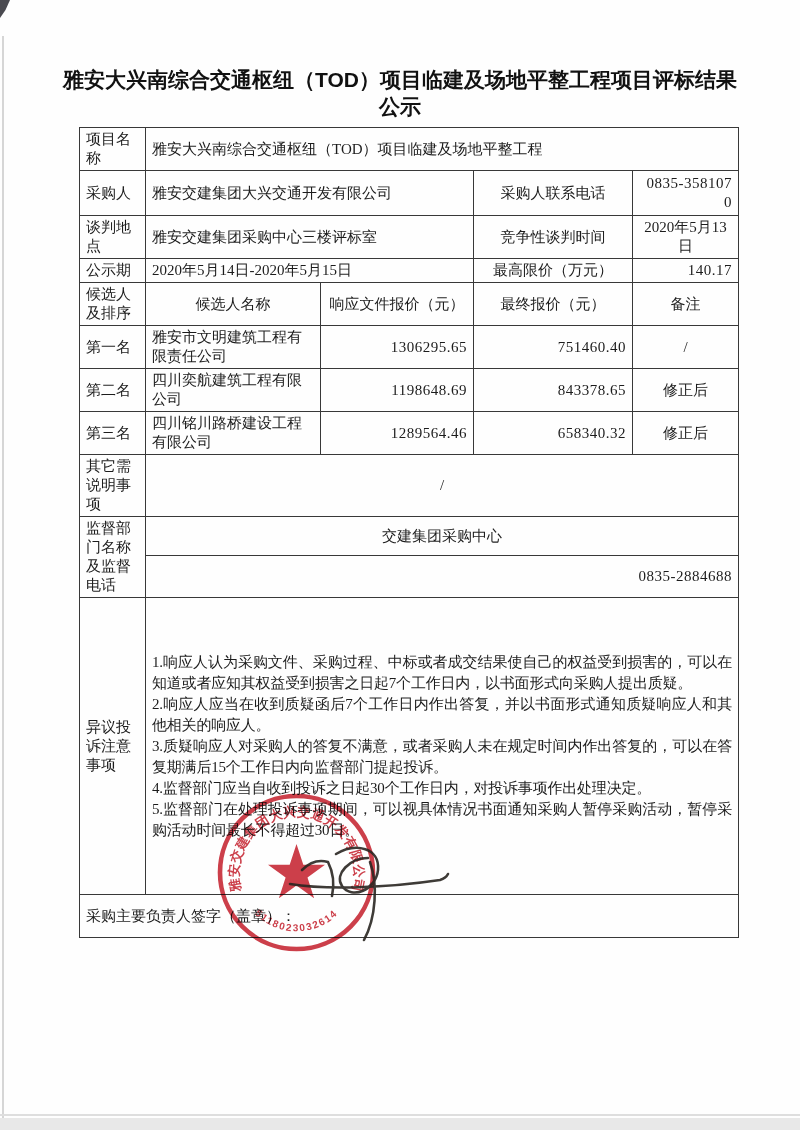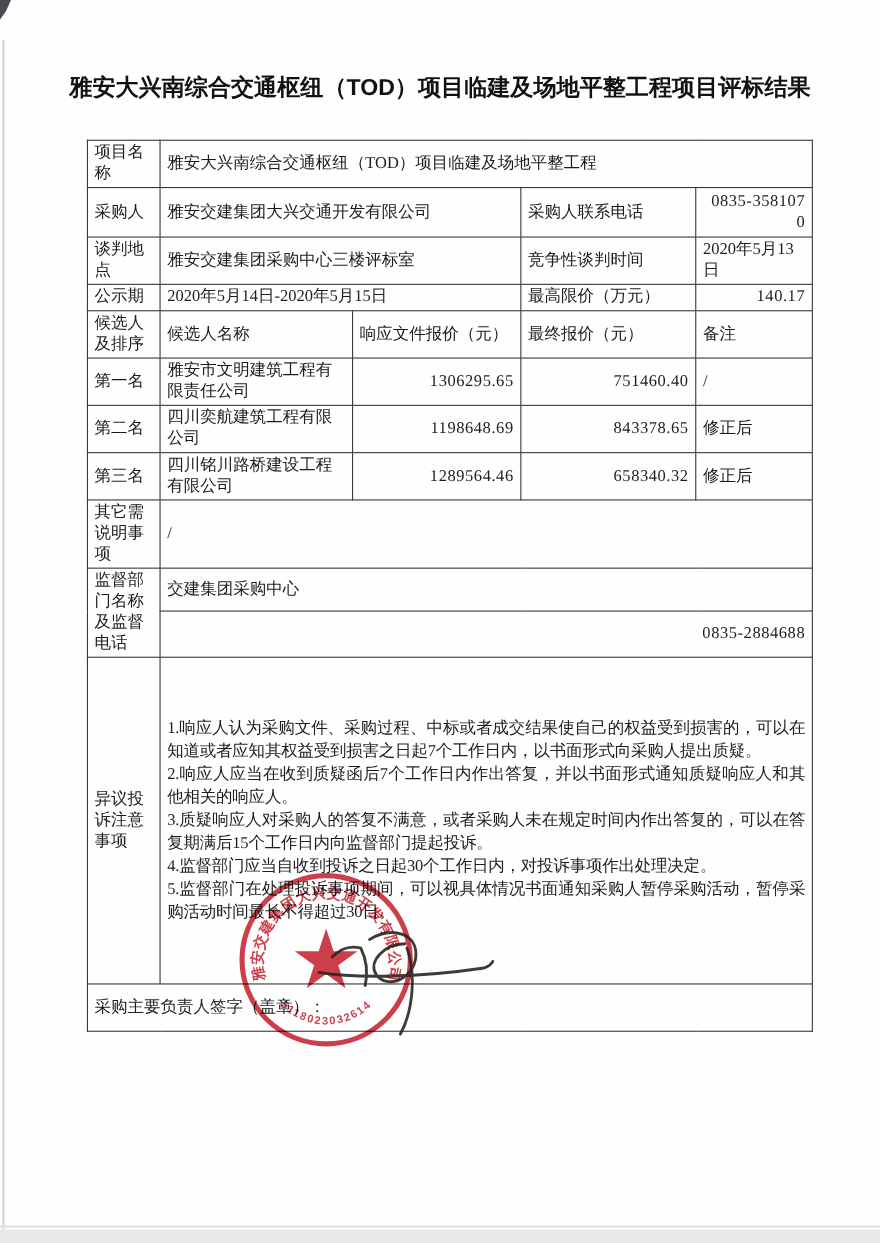--- a/index.html
+++ b/index.html
@@ -24,40 +24,41 @@
     border-collapse:collapse;table-layout:fixed;margin-left:16px;
   }
   table.main td{
     border:1.6px solid #383838;
     font-size:15px;line-height:19px;
     padding:2px 6px;vertical-align:middle;
     overflow:hidden;word-break:break-all;
   }
   td.lbl{font-size:14px;padding:2px 3px 2px 4px;line-height:18px;}
   td.lbl-c{text-align:left;padding:2px 2px;}
-  .ctr{text-align:left;}
+  .ctr{text-align:center;}
   .num{text-align:right;letter-spacing:.5px;}
   td.notice-cell{padding:6px 8px;}
   .notice-cell p{margin:0;line-height:21px;letter-spacing:-0.2px;text-align:justify;}
   .sig-cell{padding-left:8px;}
   .stamp{position:absolute;left:213px;top:789px;width:168px;height:168px;
     mix-blend-mode:multiply;opacity:.93;}
   .signature{position:absolute;left:278px;top:826px;width:185px;height:125px;}
 </style>
 </head>
 <body>
 
 <div class="page">
 
   <div class="corner-mark"></div>
   <div class="edge-left"></div>
   <div class="edge-bottom"></div>
 
   <div class="doc-title">
     <div>雅安大兴南综合交通枢纽（TOD）项目临建及场地平整工程项目评标结果</div>
+    <div>公示</div>
   </div>
 
   <table class="main">
     <colgroup>
       <col style="width:66px">
         <col style="width:175px">
         <col style="width:153px">
       <col style="width:159px">
         <col style="width:106px">
     </colgroup>

